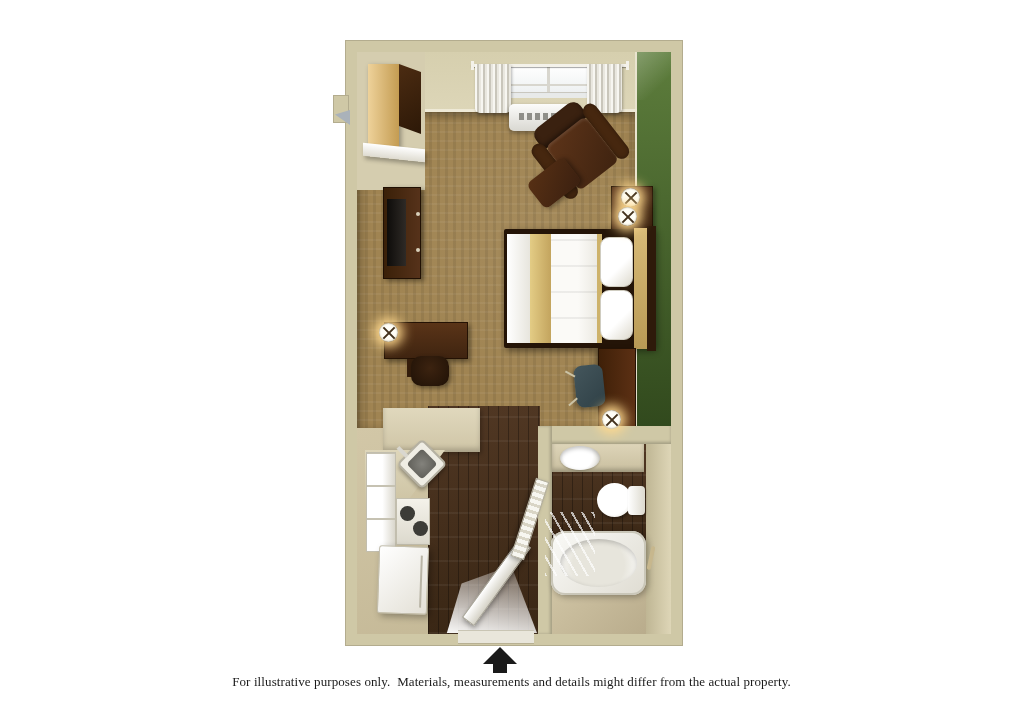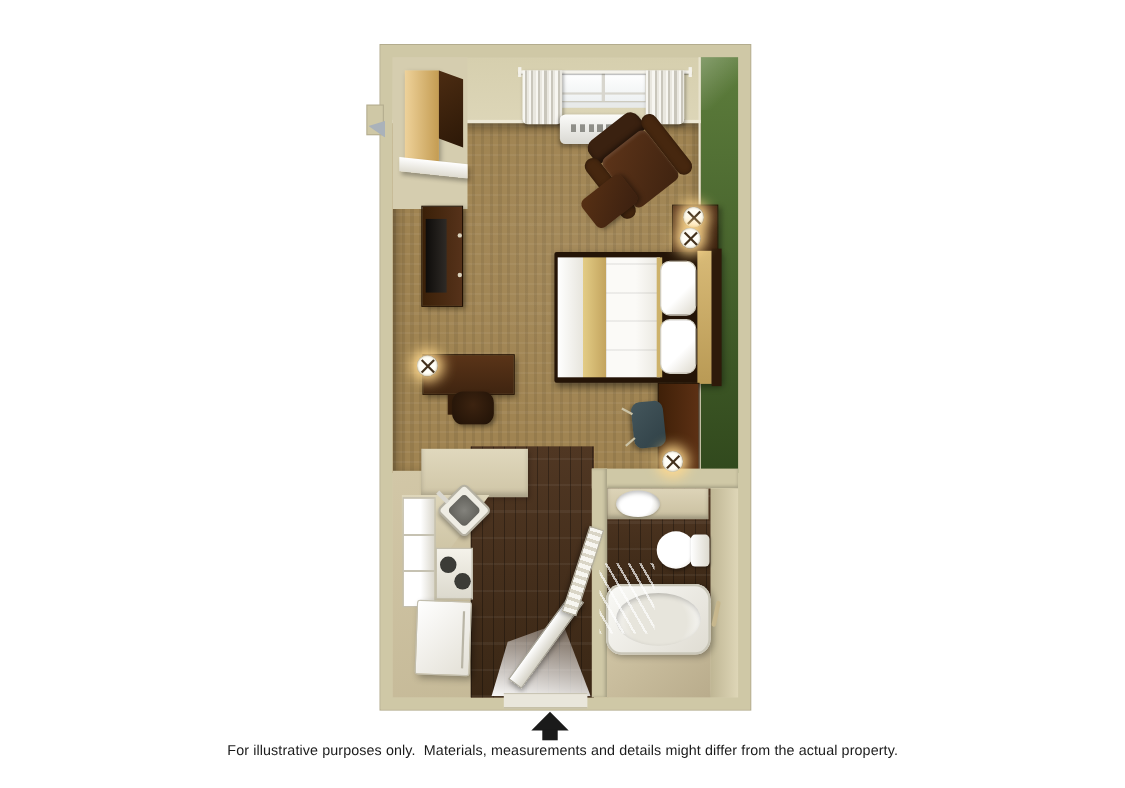--- a/index.html
+++ b/index.html
@@ -1,17 +1,17 @@
 <!DOCTYPE html>
 <html style="--wall: #cfc8a6; --wall-face: #d5cdaf; --wall-edge: #b3ac8e; --green-light: #5d7d3c; --green-dark: #31491d; --carpet: #a08452; --wood: #4a3120; --floor-beige: #d2c7a7; --furniture-brown: #4f2d16; --tan-wood: #d8ba77; --white-fixture: #f6f5f1; --tv-black: #17130f; --chair-slate: #44565c; --lamp-glow: #ffd98e; --ink: #1a1a1a;"><head>
 <meta charset="utf-8">
 <style>
   html,body{margin:0;padding:0;background:#fff;}
   .stage{position:relative;width:1023px;height:716px;background:#fff;overflow:hidden;
-         font-family:Liberation Sans, sans-serif;}
+         font-family:Liberation Serif, serif;}
   .stage *{position:absolute;box-sizing:border-box;}
 
   
   .outer-frame{left:346px;top:41px;width:336px;height:604px;
     background:var(--wall-face,#d5cdaf);
     border:11px solid var(--wall,#cfc8a6);
     box-shadow:0 0 0 1px var(--wall-edge,#b3ac8e), inset 0 0 8px rgba(0,0,0,.22);}
   .notch-jut{left:334px;top:96px;width:14px;height:26px;background:var(--wall,#cfc8a6);
     box-shadow:0 0 0 1px var(--wall-edge,#b3ac8e);}
   .notch-glass{left:335px;top:110px;width:15px;height:15px;background:#aab2ba;

